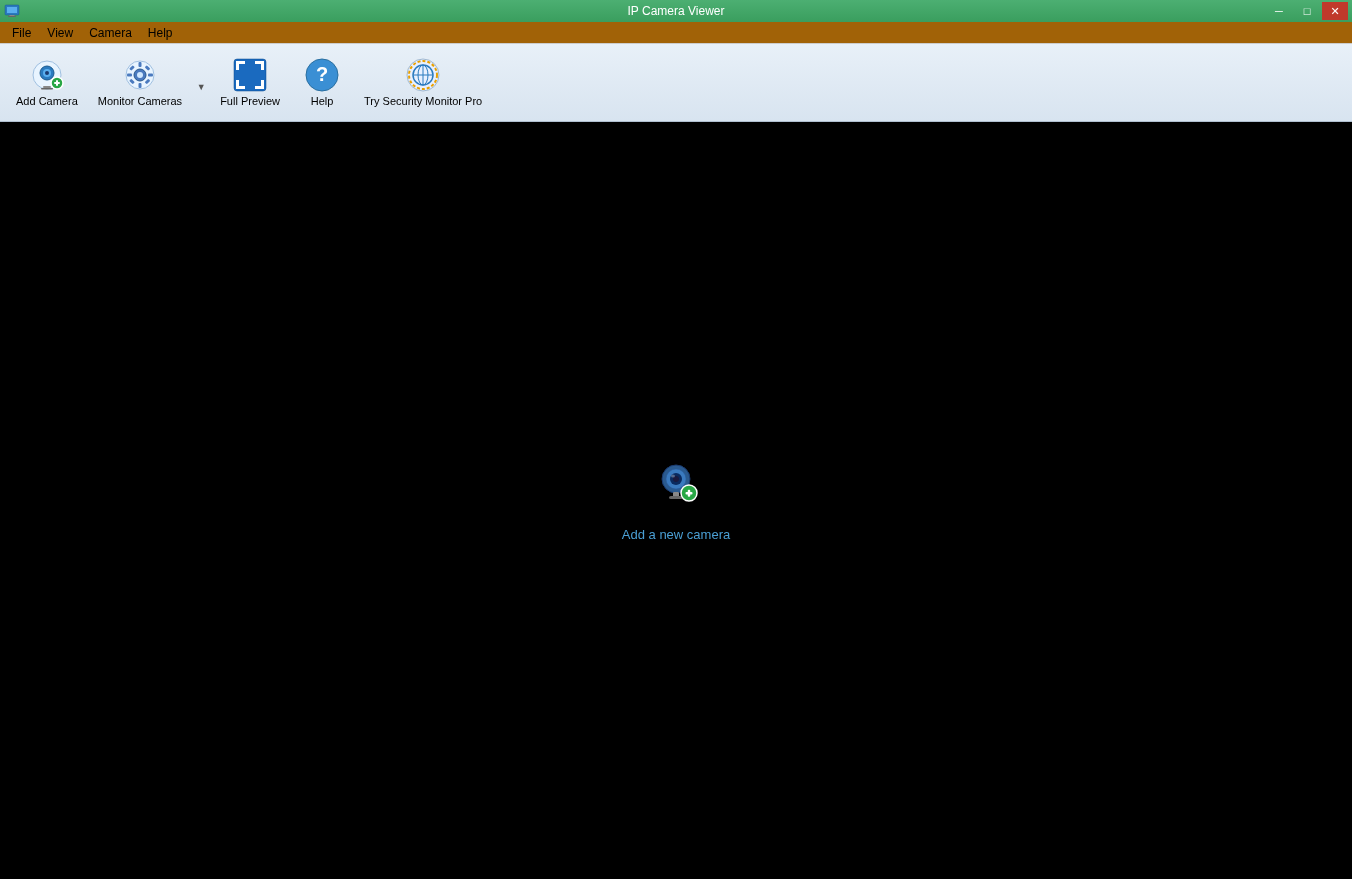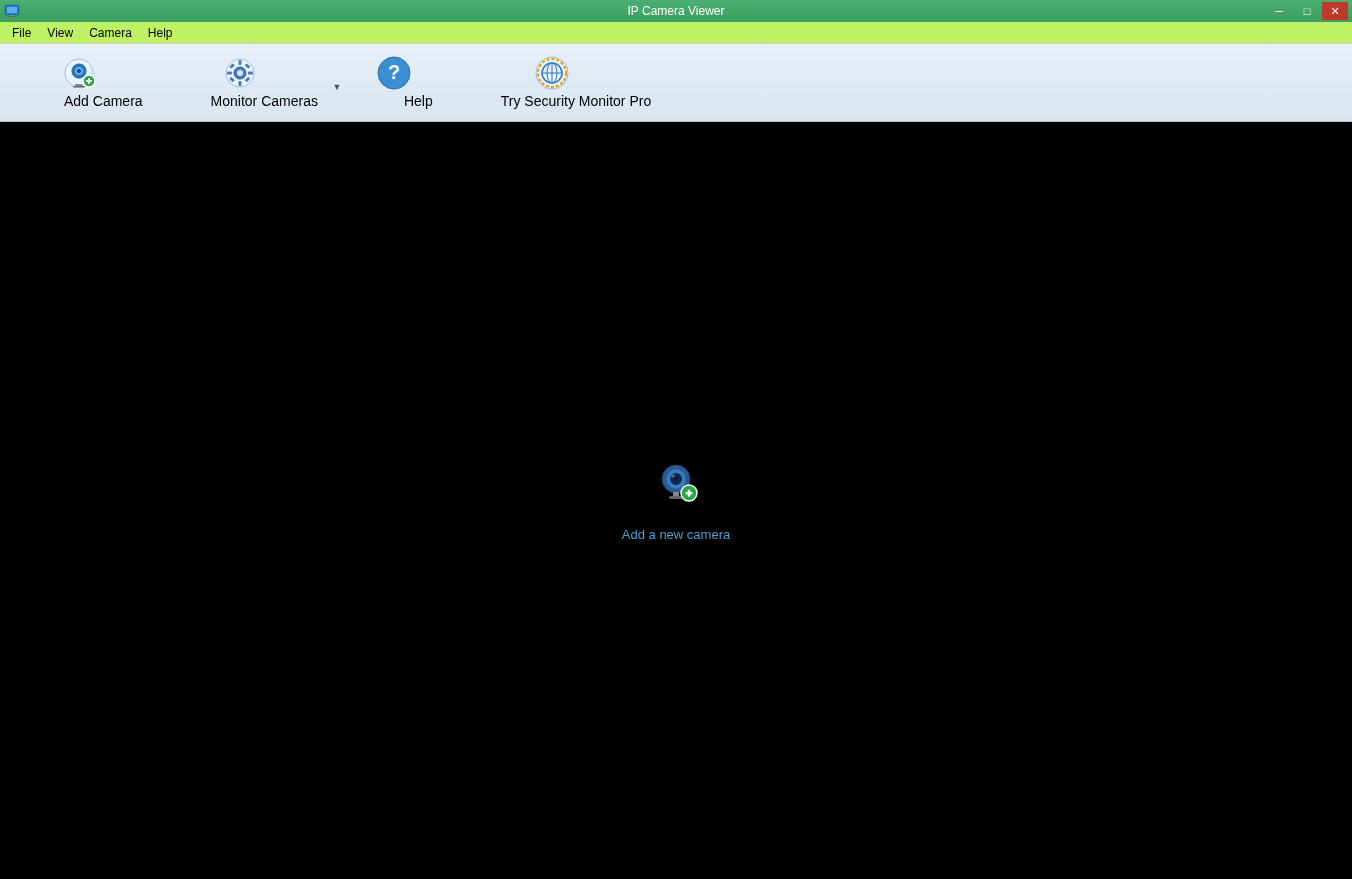--- a/index.html
+++ b/index.html
@@ -37,21 +37,21 @@
       color: #fff;
       border: none;
       background: transparent;
     }
     #close-btn { background: #c0392b; }
 
     
     #menu-bar {
       width: 100%;
       height: 22px;
-      background: #bef264;
+      background: #a16207;
       display: flex;
       align-items: center;
       padding: 3px 4px;
       border-bottom: 1px solid #ccc;
     }
     .menu-item {
       padding: 2px 8px;
       font-size: 12px;
       color: #000;
       cursor: pointer;
@@ -77,25 +77,24 @@
       align-items: center;
       justify-content: center;
       cursor: pointer;
       padding: 4px 8px;
       min-width: 60px;
       height: 68px;
       border-radius: 4px;
       gap: 2px;
     }
     .toolbar-btn-label {
-      font-size: 14px;
+      font-size: 11px;
       color: #000;
       text-align: center;
       line-height: 1.2;
-      margin-left: 48px;
     }
 
     
     #main-content {
       width: 100%;
       height: calc(879px - 22px - 22px - 78px);
       background: #000;
       display: flex;
       align-items: center;
       justify-content: center;
@@ -206,20 +205,36 @@
       <rect x="24" y="22" width="3" height="5" rx="1" fill="#4a7abf" transform="rotate(45 25.5 24.5)"></rect>
     </svg>
     <span class="toolbar-btn-label">Monitor Cameras</span>
   </div>
 
   <div style="display:flex;align-items:flex-start;height:68px;">
 
     <div style="display:flex;align-items:center;justify-content:center;width:14px;height:68px;cursor:pointer;color:#555;font-size:9px;padding-top:8px;">▼</div>
   </div>
 
+  <div class="toolbar-btn">
+    <svg class="toolbar-icon" viewBox="0 0 36 36">
+
+      <rect x="2" y="2" width="32" height="32" rx="3" fill="#1a6abf" stroke="#0a4a8f" stroke-width="0.5"></rect>
+
+      <polyline points="4,4 13,4 13,7 7,7 7,13 4,13" fill="white" stroke="white" stroke-width="0"></polyline>
+      <polygon points="4,4 13,4 13,7 7,7 7,13 4,13" fill="white"></polygon>
+
+      <polygon points="32,4 23,4 23,7 29,7 29,13 32,13" fill="white"></polygon>
+
+      <polygon points="4,32 13,32 13,29 7,29 7,23 4,23" fill="white"></polygon>
+
+      <polygon points="32,32 23,32 23,29 29,29 29,23 32,23" fill="white"></polygon>
+    </svg>
+    <span class="toolbar-btn-label">Full Preview</span>
+  </div>
 
   <div class="toolbar-btn">
     <svg class="toolbar-icon" viewBox="0 0 36 36">
       <circle cx="18" cy="18" r="16" fill="#3a8fd4" stroke="#2a6fa0" stroke-width="1"></circle>
       <text x="18" y="24" text-anchor="middle" font-size="20" font-weight="bold" fill="white" font-family="Arial">?</text>
     </svg>
     <span class="toolbar-btn-label">Help</span>
   </div>
 
   <div class="toolbar-btn" style="min-width:80px;">

